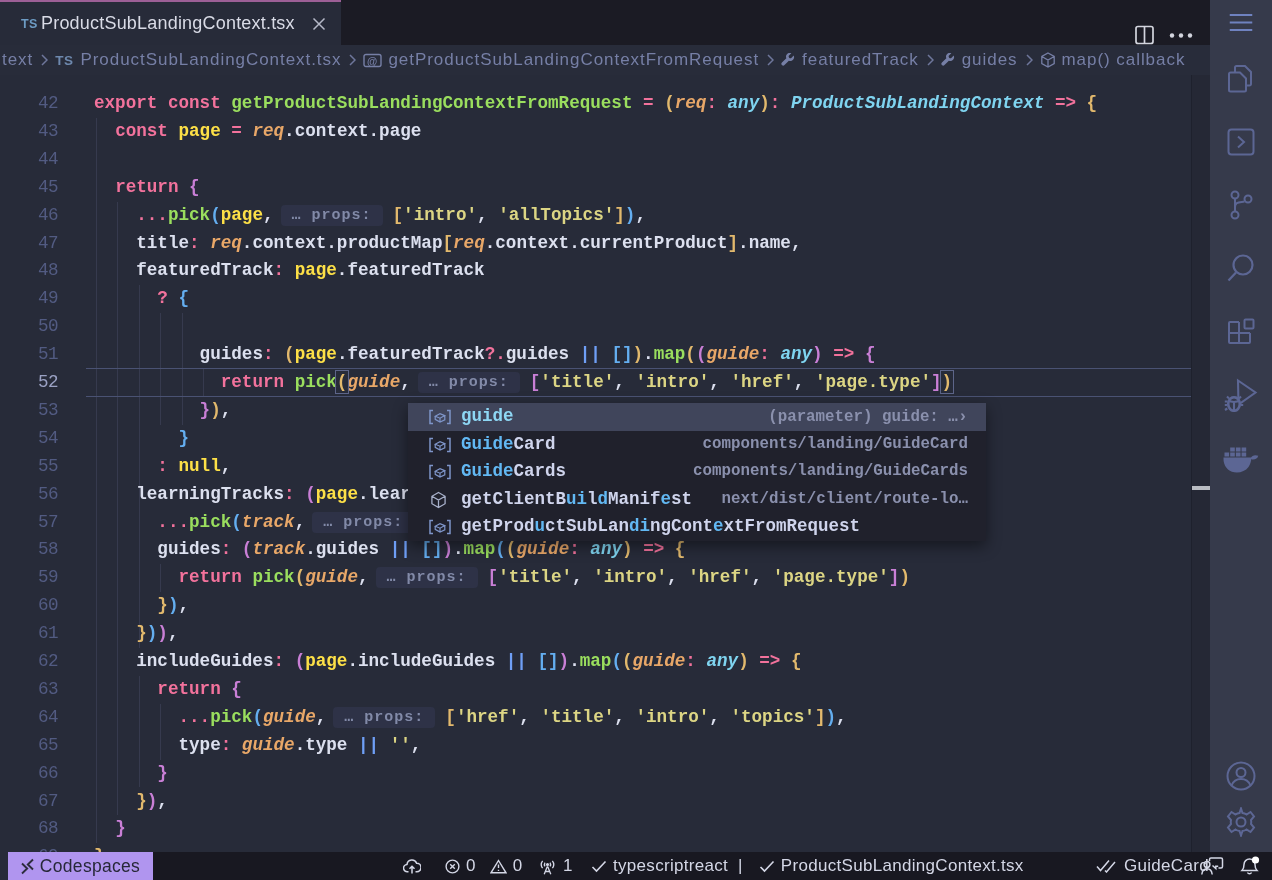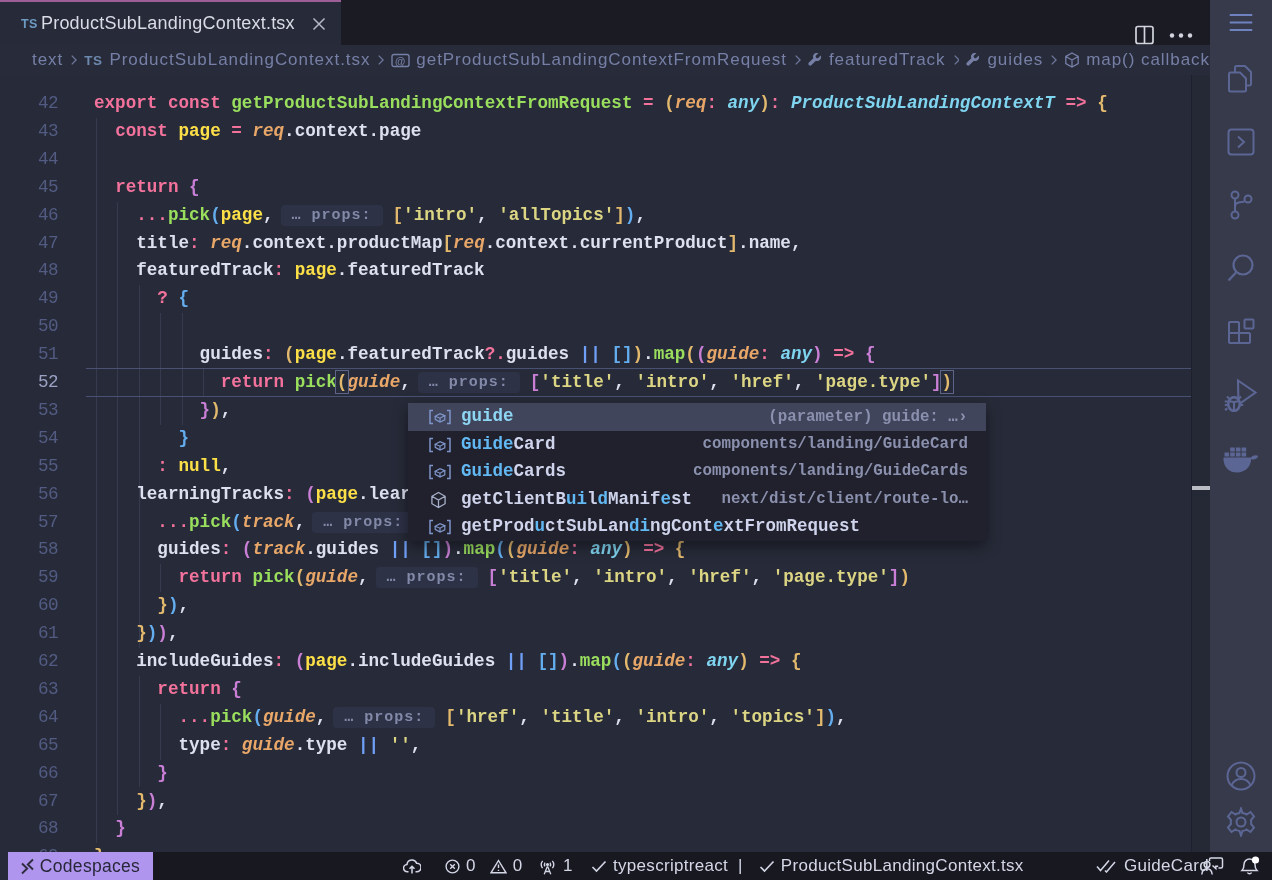--- a/index.html
+++ b/index.html
@@ -9,21 +9,21 @@
 
 #tabbar { position:absolute; left:0; top:0; width:1210px; height:45px; background:#1b1b24; }
 #tab { position:absolute; left:0; top:0; width:341px; height:45px; background:#272b39;
   border-top:2.5px solid #9c5f96; }
 #tab .tsicon { position:absolute; left:21px; top:15px; font-size:12.5px; font-weight:bold; color:#6d9bc3; letter-spacing:0.3px;}
 #tab .title { position:absolute; left:41px; top:11px; font-size:18px; color:#d9dbe6; letter-spacing:0.2px; }
 #tab .close { position:absolute; left:308px; top:11px; width:22px; height:22px; color:#b6b9c8; }
 #editacts { position:absolute; top:0; height:45px; color:#d3d5de; }
 
 #breadcrumb { position:absolute; left:0; top:45px; width:1210px; height:30px; background:#282c3a;
-  color:#767fa6; font-size:17px; letter-spacing:0.95px; display:flex; align-items:center; white-space:nowrap; overflow:hidden;padding-left:30px;}
+  color:#767fa6; font-size:17px; letter-spacing:0.95px; display:flex; align-items:center; white-space:nowrap; overflow:hidden;}
 #breadcrumb .sep { margin:0 7px; opacity:.9;}
 #breadcrumb .bi { display:inline-flex; align-items:center; }
 #breadcrumb .bts { font-size:13.5px; font-weight:bold; letter-spacing:0.5px; margin-right:7px; color:#6d88ad;}
 
 
 #editor { position:absolute; left:0; top:75px; width:1191px; height:777px; background:#272b39; overflow:hidden;
   font-family:"Liberation Mono",monospace; font-weight:bold; font-size:17.6px; }
 .row { position:absolute; left:0; height:27.9px; line-height:27.9px; width:100%; }
 .num { position:absolute; left:0; top:0; width:58px; text-align:right; color:#525b82;
   font-size:17.6px; font-weight:normal; letter-spacing:-0.5px;}
@@ -137,21 +137,21 @@
 <div class="ig" style="left:138.8px;top:210.3px;height:362.7px"></div>
 <div class="ig" style="left:138.8px;top:600.9px;height:111.6px"></div>
 <div class="ig" style="left:160.2px;top:238.2px;height:111.6px"></div>
 <div class="ig" style="left:160.2px;top:489.3px;height:27.9px"></div>
 <div class="ig" style="left:160.2px;top:628.8px;height:55.8px"></div>
 <div class="ig" style="left:181.6px;top:238.2px;height:111.6px"></div>
 <div class="ig" style="left:203.0px;top:294.0px;height:27.9px"></div>
     <div id="curline"></div>
 <div class="row" style="top:15.0px">
         <span class="num">42</span>
-        <span class="code"><i class="k">export</i> <i class="k">const</i> <i class="f">getProductSubLandingContextFromRequest</i> <i class="k">=</i> <i class="bg">(</i><i class="o">req</i><i class="k">:</i> <i class="t">any</i><i class="bg">)</i><i class="k">:</i> <i class="t">ProductSubLandingContextT</i> <i class="k">=&gt;</i> <i class="bg">{</i></span>
+        <span class="code"><i class="k">export</i> <i class="k">const</i> <i class="f">getProductSubLandingContextFromRequest</i> <i class="k">=</i> <i class="bg">(</i><i class="o">req</i><i class="k">:</i> <i class="t">any</i><i class="bg">)</i><i class="k">:</i> <i class="t">ProductSubLandingContext</i> <i class="k">=&gt;</i> <i class="bg">{</i></span>
       </div>
 <div class="row" style="top:42.9px">
         <span class="num">43</span>
         <span class="code">  <i class="k">const</i> <i class="v">page</i> <i class="k">=</i> <i class="o">req</i><i class="w">.context.page</i></span>
       </div>
 <div class="row" style="top:70.8px">
         <span class="num">44</span>
         <span class="code"></span>
       </div>
 <div class="row" style="top:98.7px">

